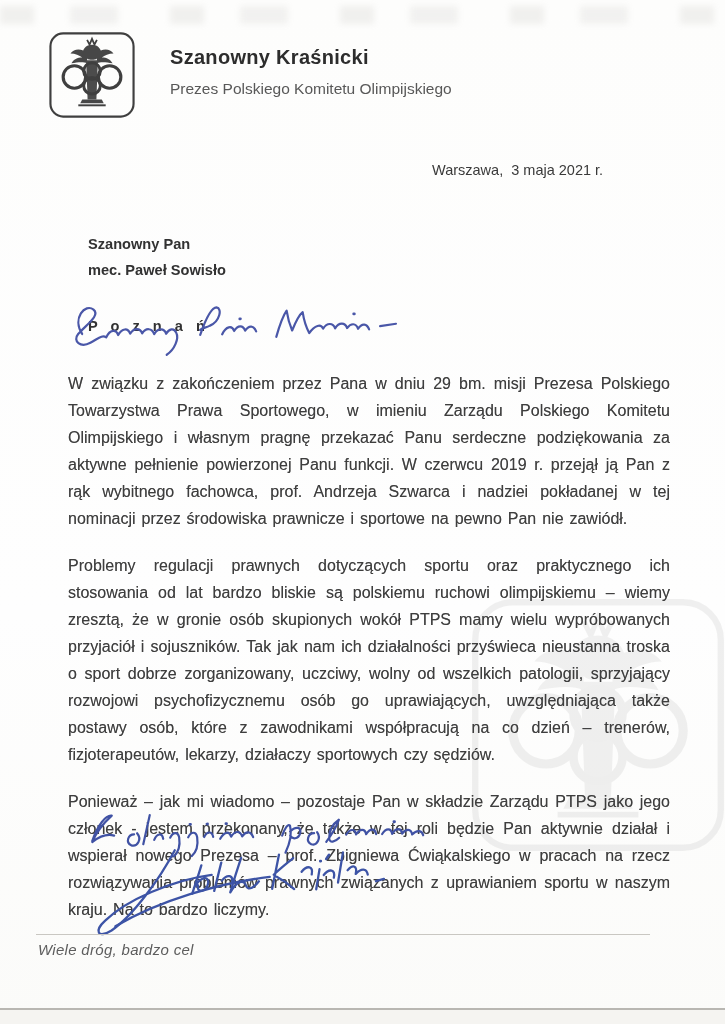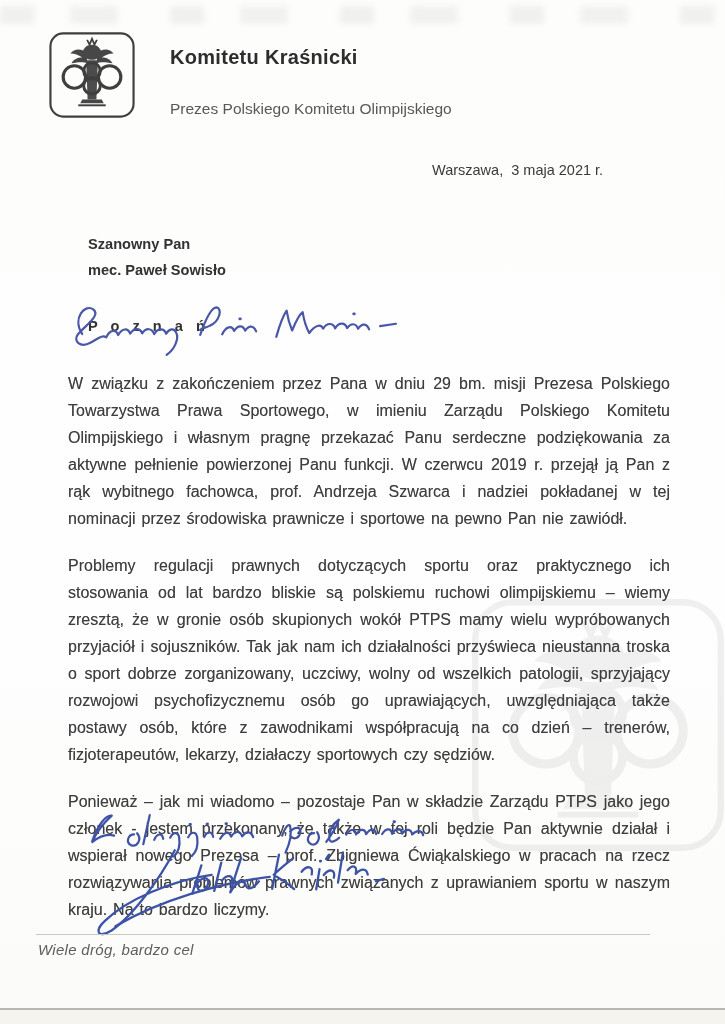--- a/index.html
+++ b/index.html
@@ -14,21 +14,21 @@
     background:repeating-linear-gradient(90deg,
       rgba(168,165,158,.30) 0 34px, rgba(255,255,255,0) 34px 70px,
       rgba(150,148,142,.22) 70px 118px, rgba(255,255,255,0) 118px 170px);
     filter:blur(3px);
   }
   .scan-bottom-line{position:absolute;left:0;top:1008px;width:725px;height:2px;background:#b9b7b2;}
   .scan-bottom-area{position:absolute;left:0;top:1010px;width:725px;height:14px;background:#f5f4f1;}
   
   .logo{position:absolute;left:48px;top:30px;width:88px;height:90px;}
   .sender-name{position:absolute;left:170px;top:46px;font-size:20px;font-weight:700;color:#2d2d2d;letter-spacing:.3px;}
-  .sender-title{position:absolute;left:170px;top:80px;font-size:15.5px;color:#585858;margin-top:20px;}
+  .sender-title{position:absolute;left:170px;top:80px;font-size:15.5px;color:#585858;}
   
   .dateline{position:absolute;left:432px;top:162px;font-size:14.5px;color:#3a3a3a;white-space:pre;}
   
   .recipient{position:absolute;left:88px;top:231px;font-size:14.6px;font-weight:700;color:#323232;line-height:26px;}
   .recipient .city{letter-spacing:4.5px;margin-top:30px;}
   
   .body{position:absolute;left:68px;top:370px;width:602px;}
   .body p{
     margin:0 0 20px 0;font-size:16px;line-height:27px;text-align:justify;
     color:#3e3e3e;text-shadow:0 0 .4px rgba(62,62,62,.55);word-spacing:1.5px;
@@ -68,21 +68,21 @@
 
 <div class="page">
 
   <div class="scan-top"></div>
 
   <div class="logo">
     <svg viewBox="0 0 90 90" width="88" height="90">
         <use href="#pkol-emblem"></use>
       </svg>
   </div>
-  <div class="sender-name">Komitetu Kraśnicki</div>
+  <div class="sender-name">Szanowny Kraśnicki</div>
   <div class="sender-title">Prezes Polskiego Komitetu Olimpijskiego</div>
 
   <div class="dateline">Warszawa,  3 maja 2021 r.</div>
 
   <div class="recipient">
     <div>Szanowny Pan</div>
     <div>mec. Paweł Sowisło</div>
     <div class="city">P o z n a ń</div>
   </div>
 

